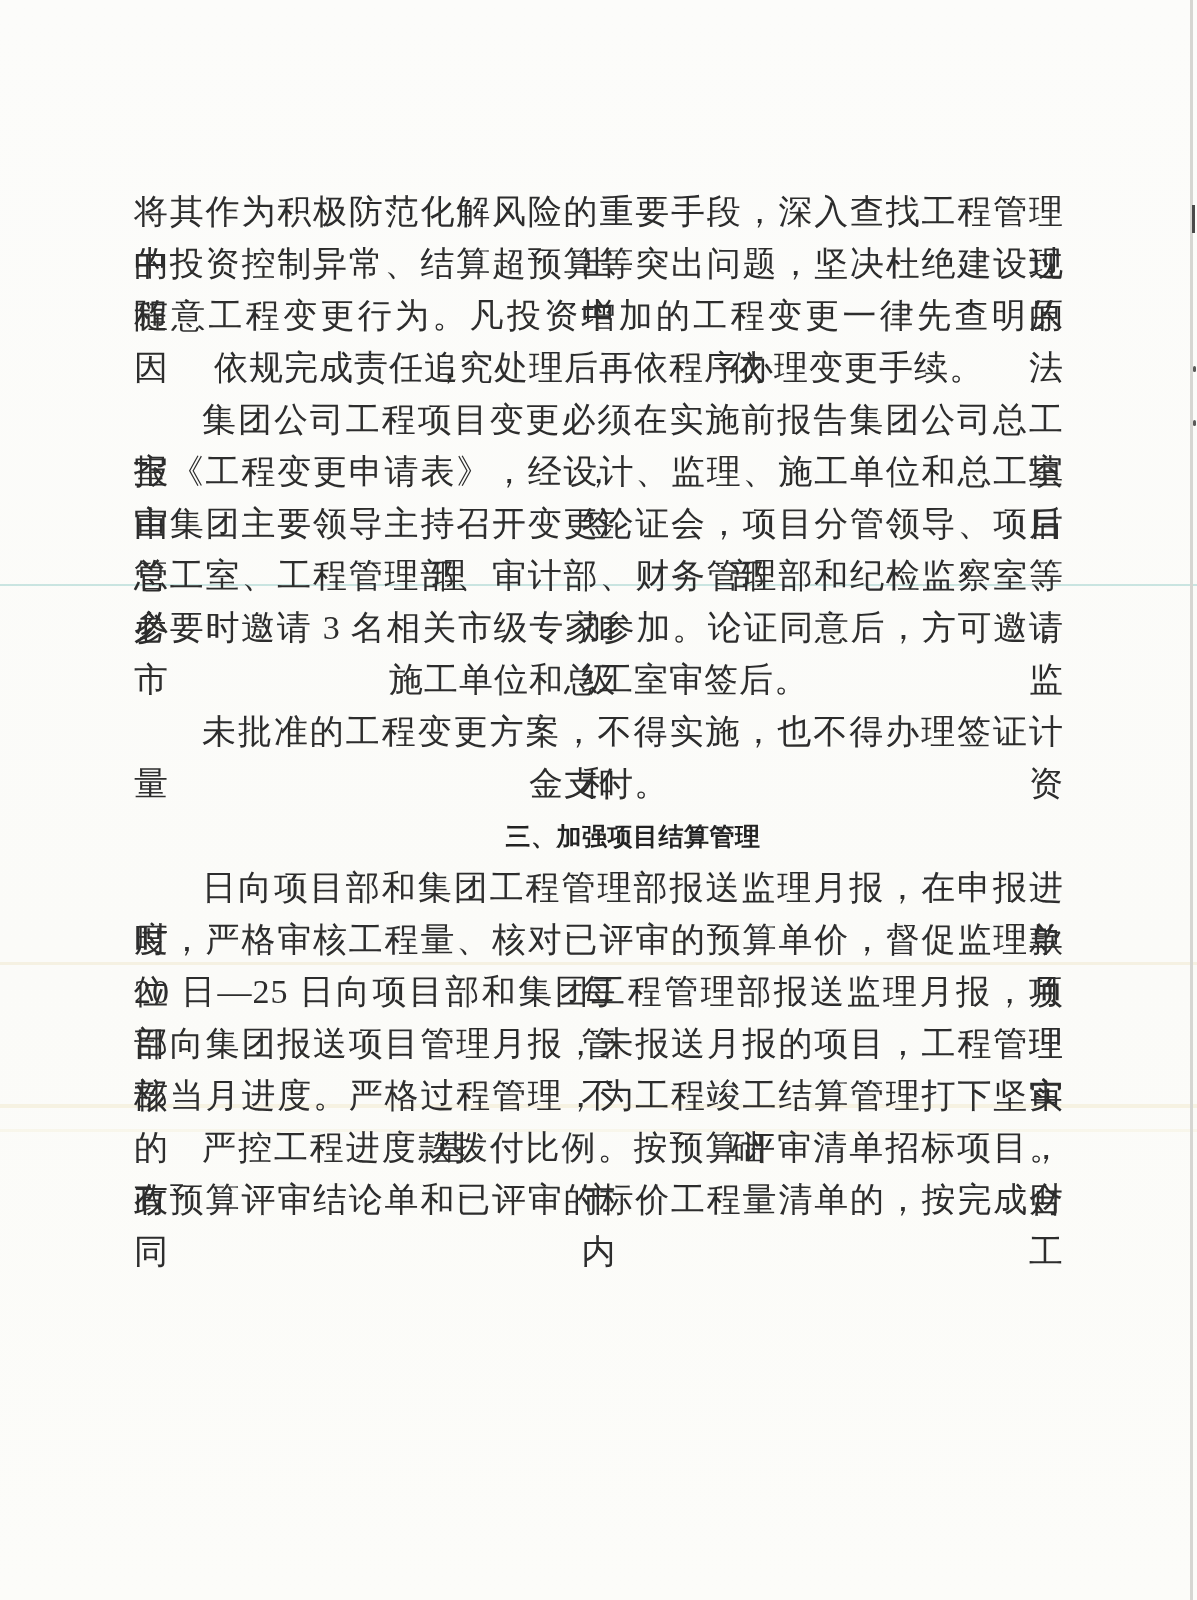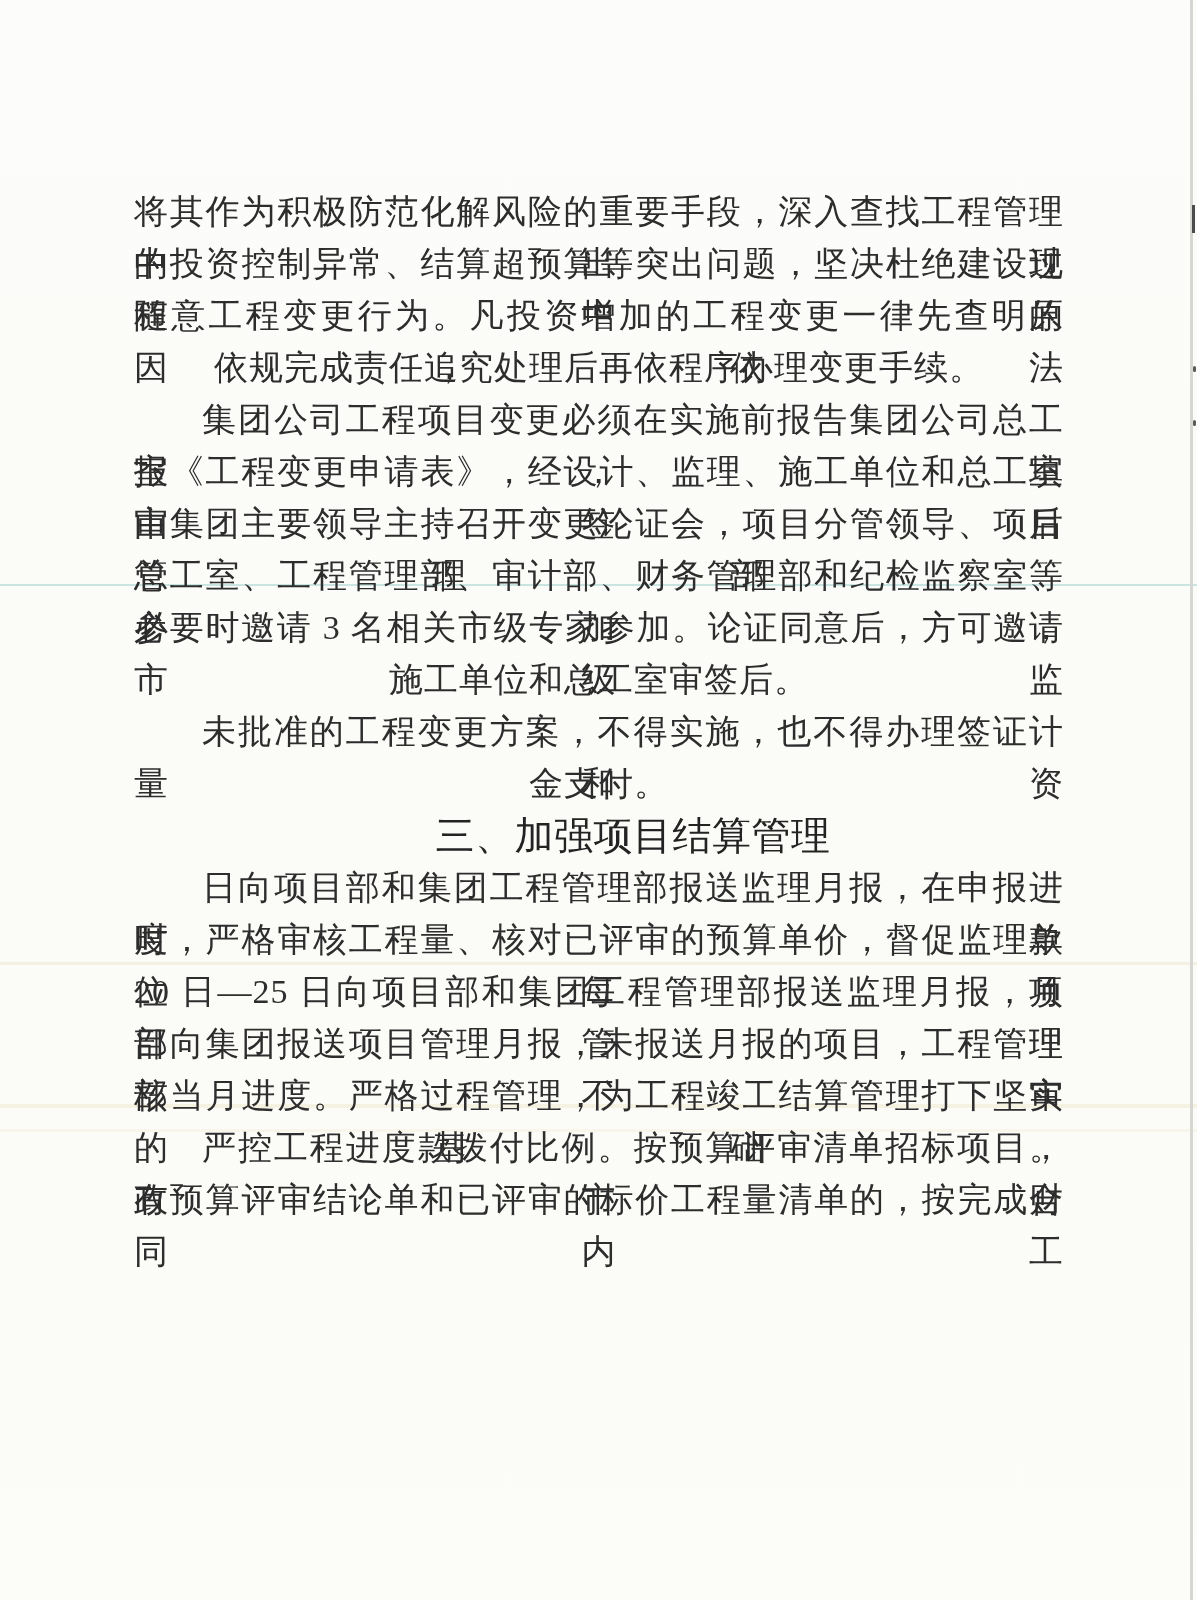--- a/index.html
+++ b/index.html
@@ -31,22 +31,22 @@
     white-space: nowrap;
   }
   .line.stretch {
     white-space: normal;
     text-align: justify;
     text-align-last: justify;
   }
   .line.indent { text-indent: 68px; }
   .line.heading {
     font-family: "Liberation Sans", "DejaVu Sans", sans-serif;
-    font-weight: 400;
-    font-size: 39px;
+    font-weight: 700;
+    font-size: 25px;
     color: #232323;
     letter-spacing: 0.5px;
   }
   .artifact { position: absolute; pointer-events: none; }
   #scan-line-cyan   { left: 0;    top: 584px;  width: 1197px; height: 2px; }
   #scan-streak-1    { left: 0;    top: 962px;  width: 1197px; height: 3px; }
   #scan-streak-2    { left: 0;    top: 1104px; width: 1197px; height: 4px; }
   #scan-streak-3    { left: 0;    top: 1129px; width: 1197px; height: 3px; }
   #scan-edge-right  { left: 1190px; top: 0;    width: 3px;    height: 1600px; }
   #scan-edge-dash   { left: 1192px; top: 205px; width: 3px;   height: 28px; }

